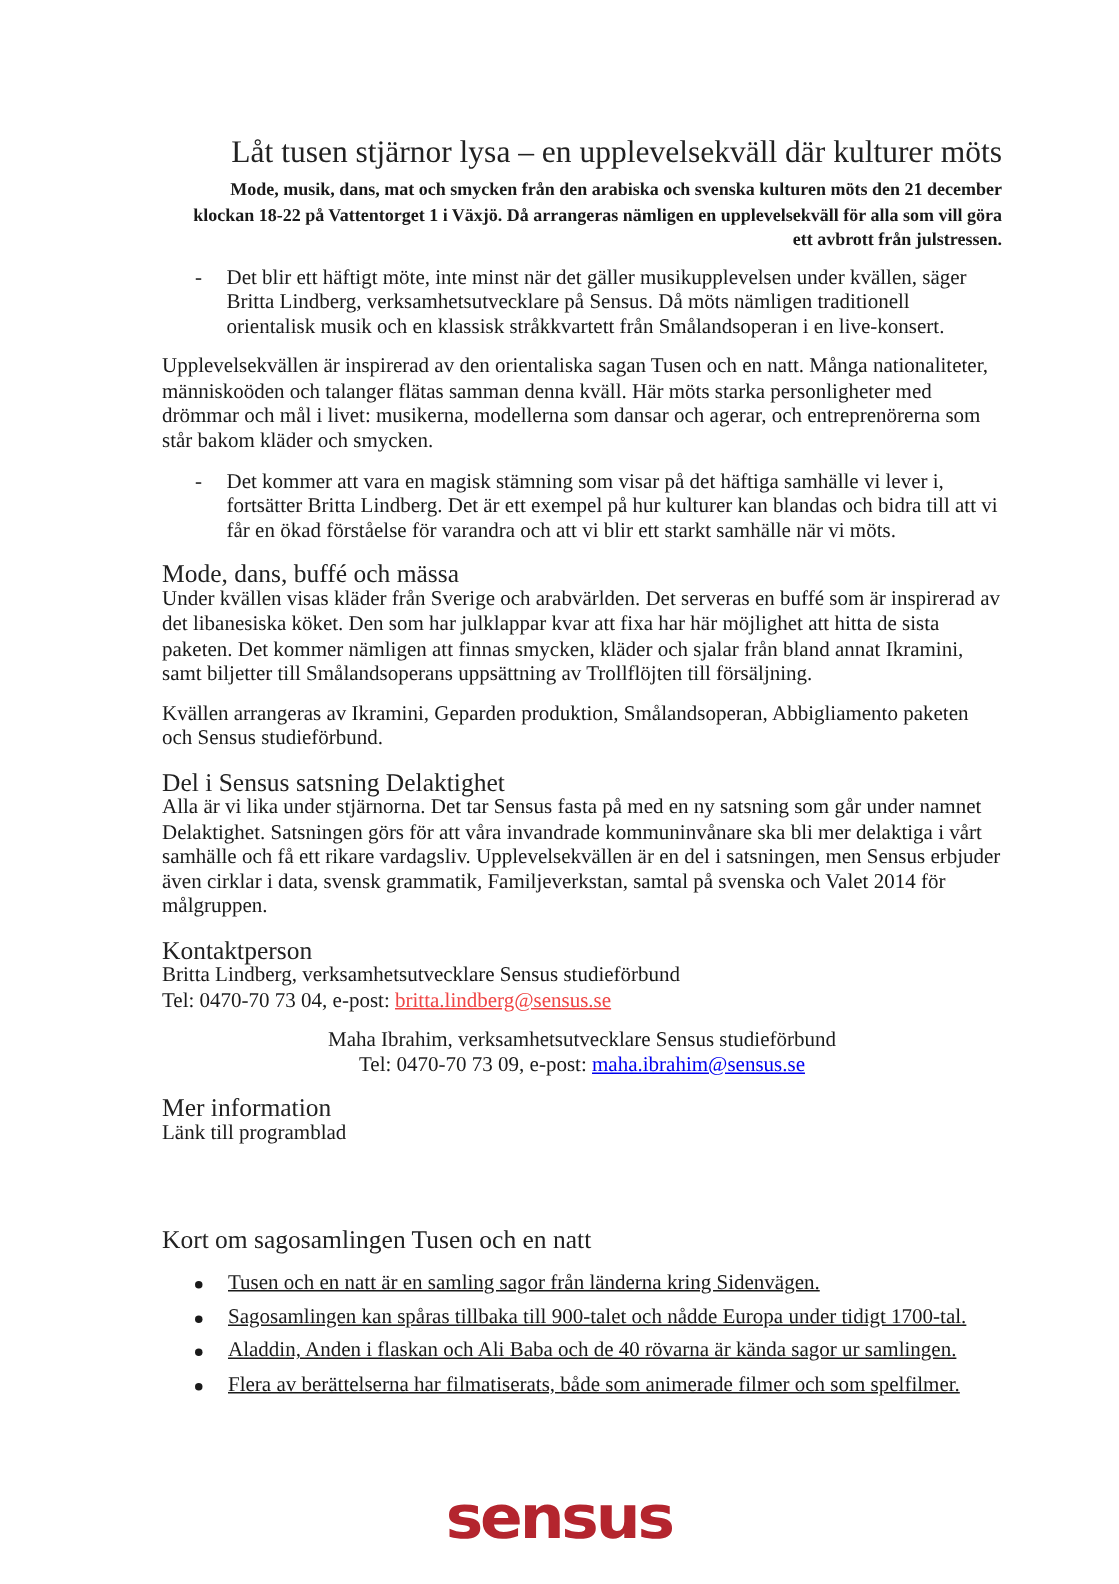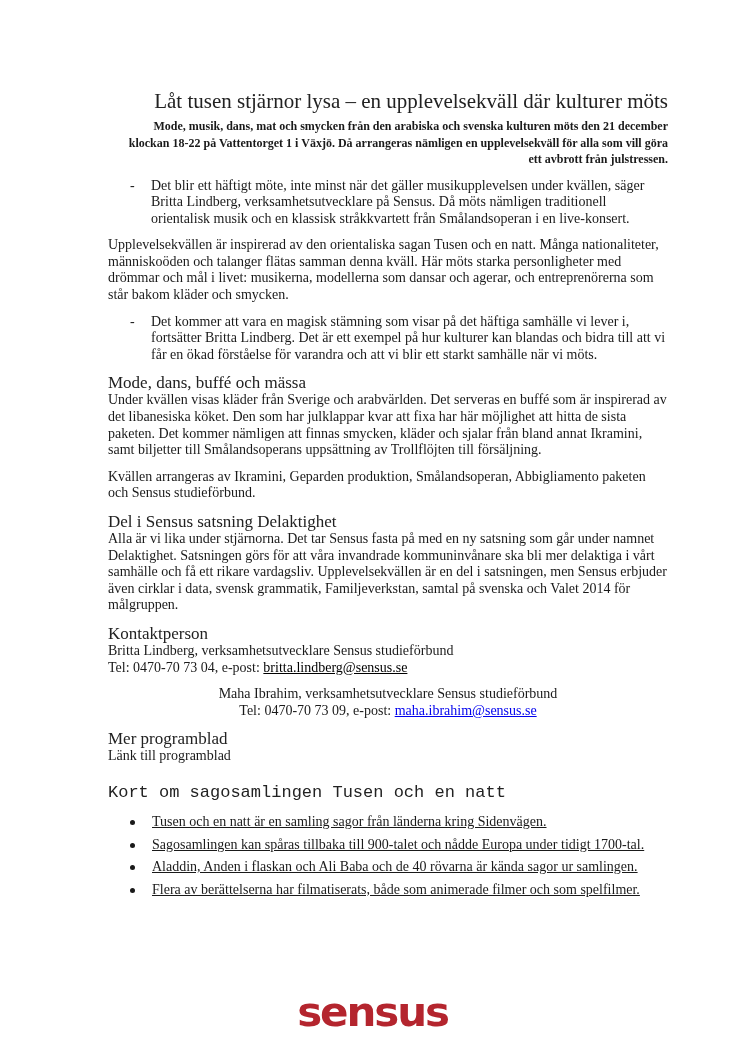--- a/index.html
+++ b/index.html
@@ -8,21 +8,21 @@
   .page { position: absolute; left: 108px; top: 88px; width: 560px; }
   .title { font-size: 21px; line-height: 26px; margin: 0 0 4px 0; font-weight: normal; color: #222; white-space: nowrap; text-align: right; }
   .lead { font-size: 12px; line-height: 16.5px; font-weight: bold; margin: 0 0 10px 16px; text-align: right; }
   p { margin: 0; font-size: 14px; line-height: 16.6px; }
   .para { margin-bottom: 10px; }
   .quote { position: relative; padding-left: 43px; margin-bottom: 10px; font-size: 14px; line-height: 16.6px; }
   .quote .dash { position: absolute; left: 22px; top: 0; }
   h2 { font-size: 17px; line-height: 19px; font-weight: normal; margin: 0; color: #222; }
   .gap-small { height: 10px; }
   a { color: #0000ee; text-decoration: underline; }
-  .facts-title { margin-top: 18px; margin-bottom: 12px; font-family: Liberation Mono, monospace; }
+  .facts-title { margin-top: 52px; margin-bottom: 12px; }
   ul.facts { list-style: none; margin: 0; padding: 0; }
   ul.facts li { position: relative; padding-left: 44px; font-size: 14px; line-height: 16.6px; margin-bottom: 6px; text-decoration: underline; }
   ul.facts li .bullet { position: absolute; left: 22px; top: 6px; width: 5px; height: 5px; border-radius: 50%; background: #1a1a1a; }
   .logo { position: absolute; left: 290px; top: 995px; width: 165px; height: 34px;
           font-family: "DejaVu Sans", "Liberation Sans", sans-serif; font-weight: bold; font-size: 40px;
           line-height: 34px; letter-spacing: -2px; color: #b4252e; text-align: center; transform: scaleX(1.05); }
 </style>
 </head>
 <body>
 
@@ -45,29 +45,29 @@
   <h2>Mode, dans, buffé och mässa</h2>
   <p class="para">Under kvällen visas kläder från Sverige och arabvärlden. Det serveras en buffé som är inspirerad av det libanesiska köket. Den som har julklappar kvar att fixa har här möjlighet att hitta de sista paketen. Det kommer nämligen att finnas smycken, kläder och sjalar från bland annat Ikramini, samt biljetter till Smålandsoperans uppsättning av Trollflöjten till försäljning.</p>
   <p class="para">Kvällen arrangeras av Ikramini, Geparden produktion, Smålandsoperan, Abbigliamento paketen och Sensus studieförbund.</p>
 
   <h2>Del i Sensus satsning Delaktighet</h2>
   <p class="para">Alla är vi lika under stjärnorna. Det tar Sensus fasta på med en ny satsning som går under namnet Delaktighet. Satsningen görs för att våra invandrade kommuninvånare ska bli mer delaktiga i vårt samhälle och få ett rikare vardagsliv. Upplevelsekvällen är en del i satsningen, men Sensus erbjuder även cirklar i data, svensk grammatik, Familjeverkstan, samtal på svenska och Valet 2014 för målgruppen.</p>
 
   <h2>Kontaktperson</h2>
   <div>
     <p>Britta Lindberg, verksamhetsutvecklare Sensus studieförbund</p>
-    <p><span>Tel: 0470-70 73 04, e-post: </span><a href="mailto:britta.lindberg@sensus.se" style="color: #000000;">britta.lindberg@sensus.se</a></p>
+    <p><span>Tel: 0470-70 73 04, e-post: </span><a href="mailto:britta.lindberg@sensus.se" style="color: #ef4444;">britta.lindberg@sensus.se</a></p>
   </div>
   <div class="gap-small"></div>
   <div style="margin-bottom:10px;text-align:center;">
     <p>Maha Ibrahim, verksamhetsutvecklare Sensus studieförbund</p>
     <p><span>Tel: 0470-70 73 09, e-post: </span><a href="mailto:maha.ibrahim@sensus.se" style="color: rgb(0, 0, 238);">maha.ibrahim@sensus.se</a></p>
   </div>
 
-  <h2>Mer programblad</h2>
+  <h2>Mer information</h2>
   <p>Länk till programblad</p>
 
   <h2 class="facts-title">Kort om sagosamlingen Tusen och en natt</h2>
   <ul class="facts">
     <li><span class="bullet"></span><span>Tusen och en natt är en samling sagor från länderna kring Sidenvägen.</span></li>
     <li><span class="bullet"></span><span>Sagosamlingen kan spåras tillbaka till 900-talet och nådde Europa under tidigt 1700-tal.</span></li>
     <li><span class="bullet"></span><span>Aladdin, Anden i flaskan och Ali Baba och de 40 rövarna är kända sagor ur samlingen.</span></li>
     <li><span class="bullet"></span><span>Flera av berättelserna har filmatiserats, både som animerade filmer och som spelfilmer.</span></li>
   </ul>
 </div>

